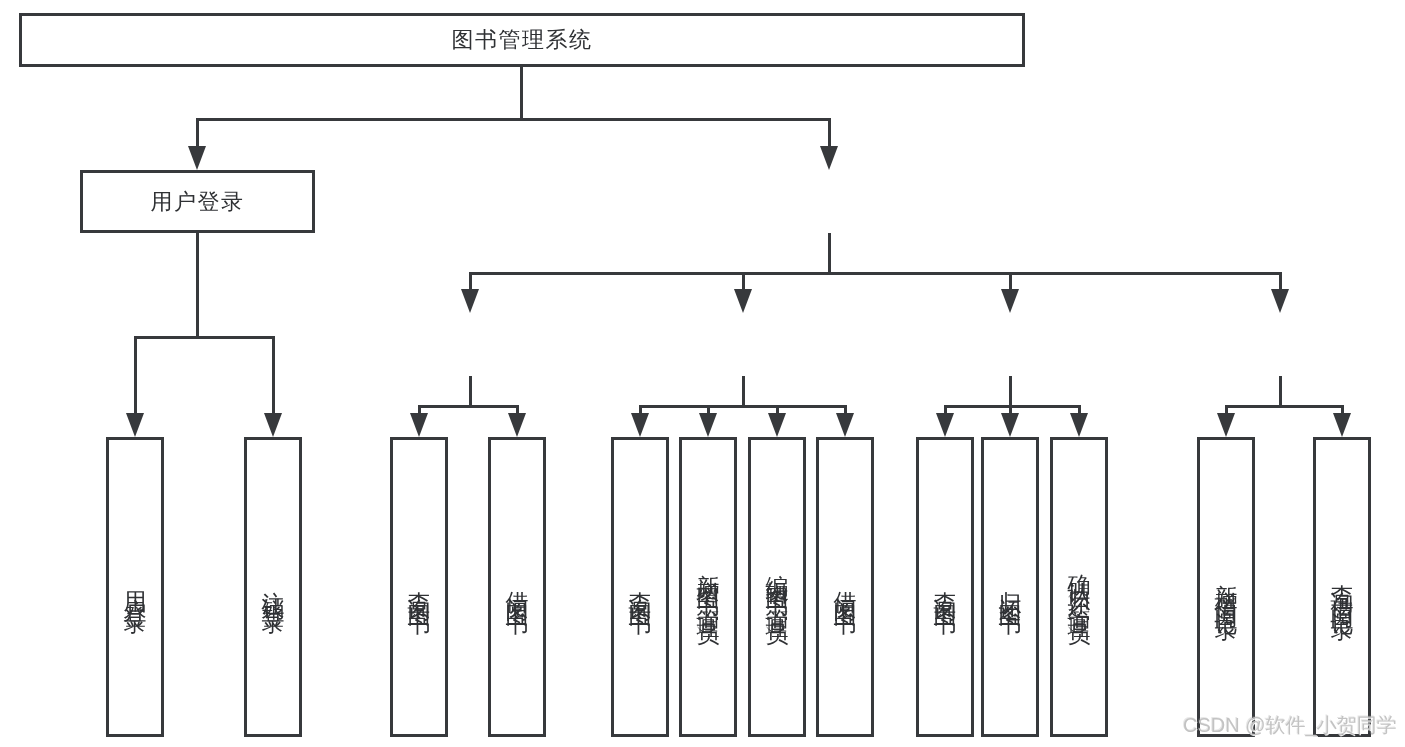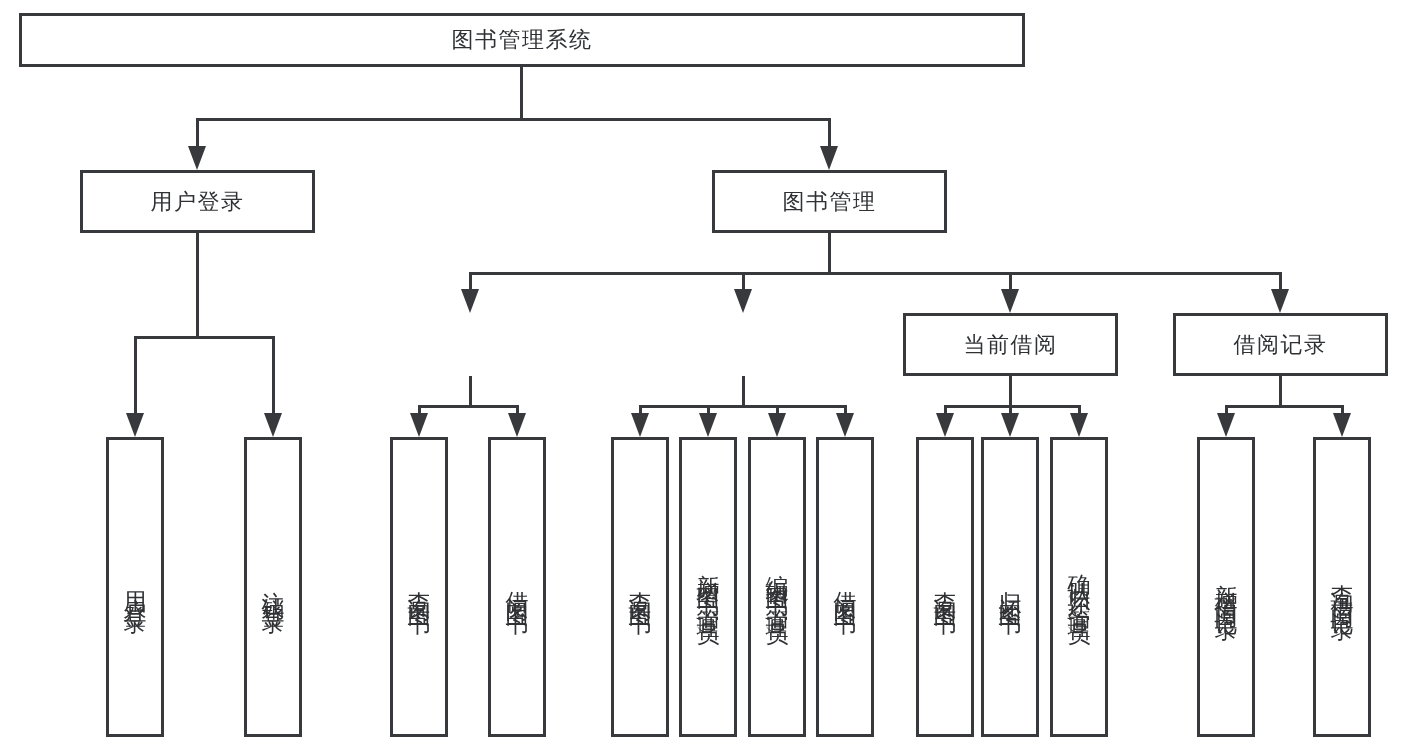--- a/index.html
+++ b/index.html
@@ -84,48 +84,39 @@
   <div class="vline" style="left:520px;top:67px;height:54px"></div>
   <div class="hline" style="left:196px;top:118px;width:635px"></div>
   <div class="vline" style="left:196px;top:118px;height:32px"></div>
   <div class="vline" style="left:828px;top:118px;height:32px"></div>
   <div class="arrow" style="left:188px;top:146px"></div>
   <div class="arrow" style="left:820px;top:146px"></div>
 
   <div class="box h" style="left:80px;top:170px;width:235px;height:63px">
     <span>用户登录</span>
   </div>
-  <div class="box h" style="left:712px;top:170px;width:235px;height:63px">
-    <span>图书管理</span>
-  </div>
 
   <div class="vline" style="left:196px;top:233px;height:106px"></div>
   <div class="hline" style="left:134px;top:336px;width:141px"></div>
   <div class="vline" style="left:134px;top:336px;height:80px"></div>
   <div class="vline" style="left:272px;top:336px;height:80px"></div>
   <div class="arrow" style="left:126px;top:413px"></div>
   <div class="arrow" style="left:264px;top:413px"></div>
 
   <div class="vline" style="left:828px;top:233px;height:42px"></div>
   <div class="hline" style="left:469px;top:272px;width:813px"></div>
   <div class="vline" style="left:469px;top:272px;height:20px"></div>
   <div class="vline" style="left:742px;top:272px;height:20px"></div>
   <div class="vline" style="left:1009px;top:272px;height:20px"></div>
   <div class="vline" style="left:1279px;top:272px;height:20px"></div>
   <div class="arrow" style="left:461px;top:289px"></div>
   <div class="arrow" style="left:734px;top:289px"></div>
   <div class="arrow" style="left:1001px;top:289px"></div>
   <div class="arrow" style="left:1271px;top:289px"></div>
 
-  <div class="box h" style="left:903px;top:313px;width:215px;height:63px">
-    <span>当前借阅</span>
-  </div>
-  <div class="box h" style="left:1173px;top:313px;width:215px;height:63px">
-    <span>借阅记录</span>
-  </div>
 
   <div class="vline" style="left:469px;top:376px;height:32px"></div>
   <div class="hline" style="left:418px;top:405px;width:101px"></div>
   <div class="vline" style="left:418px;top:405px;height:12px"></div>
   <div class="vline" style="left:516px;top:405px;height:12px"></div>
   <div class="arrow" style="left:410px;top:413px"></div>
   <div class="arrow" style="left:508px;top:413px"></div>
 
   <div class="vline" style="left:742px;top:376px;height:32px"></div>
   <div class="hline" style="left:639px;top:405px;width:208px"></div>
@@ -191,14 +182,15 @@
     <span>确认归还（管理员）</span>
   </div>
 
   <div class="box v" style="left:1197px;top:437px;width:58px;height:300px">
     <span>新增借阅记录</span>
   </div>
   <div class="box v" style="left:1313px;top:437px;width:58px;height:300px">
     <span>查询借阅记录</span>
   </div>
 
+  <div class="wm">CSDN @软件_小贺同学</div>
 
 </div>
 
 </body></html>

